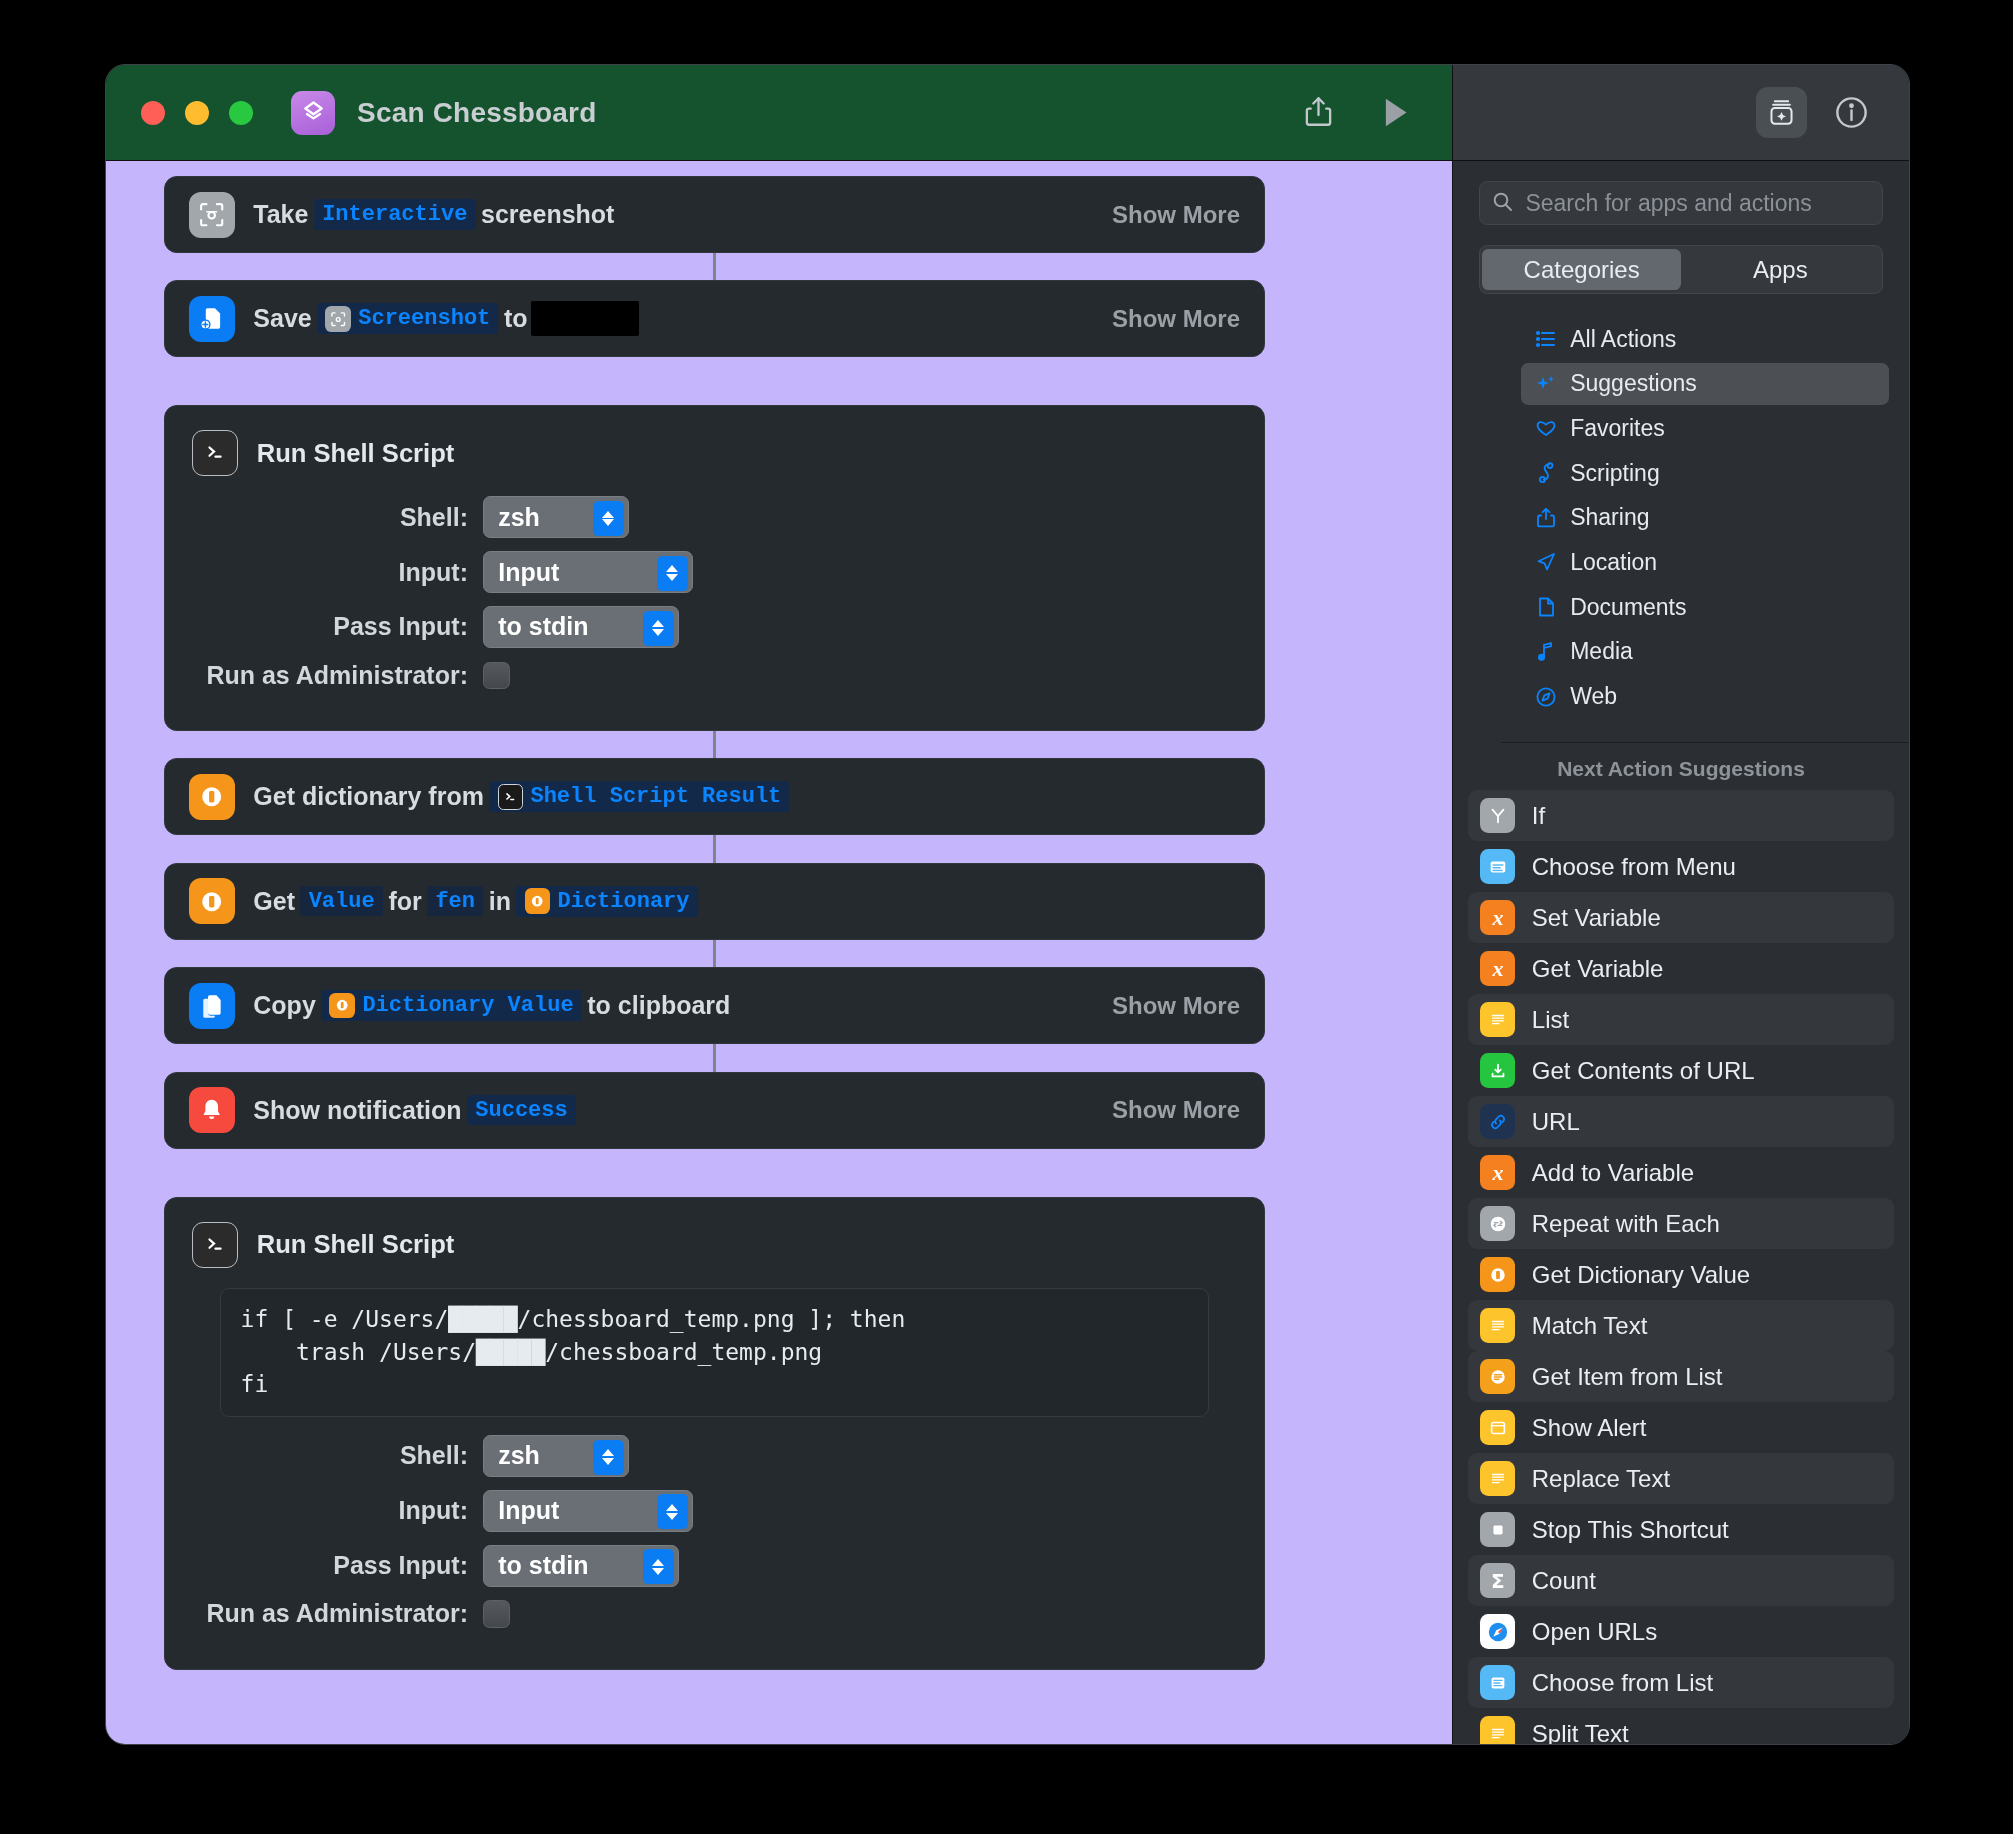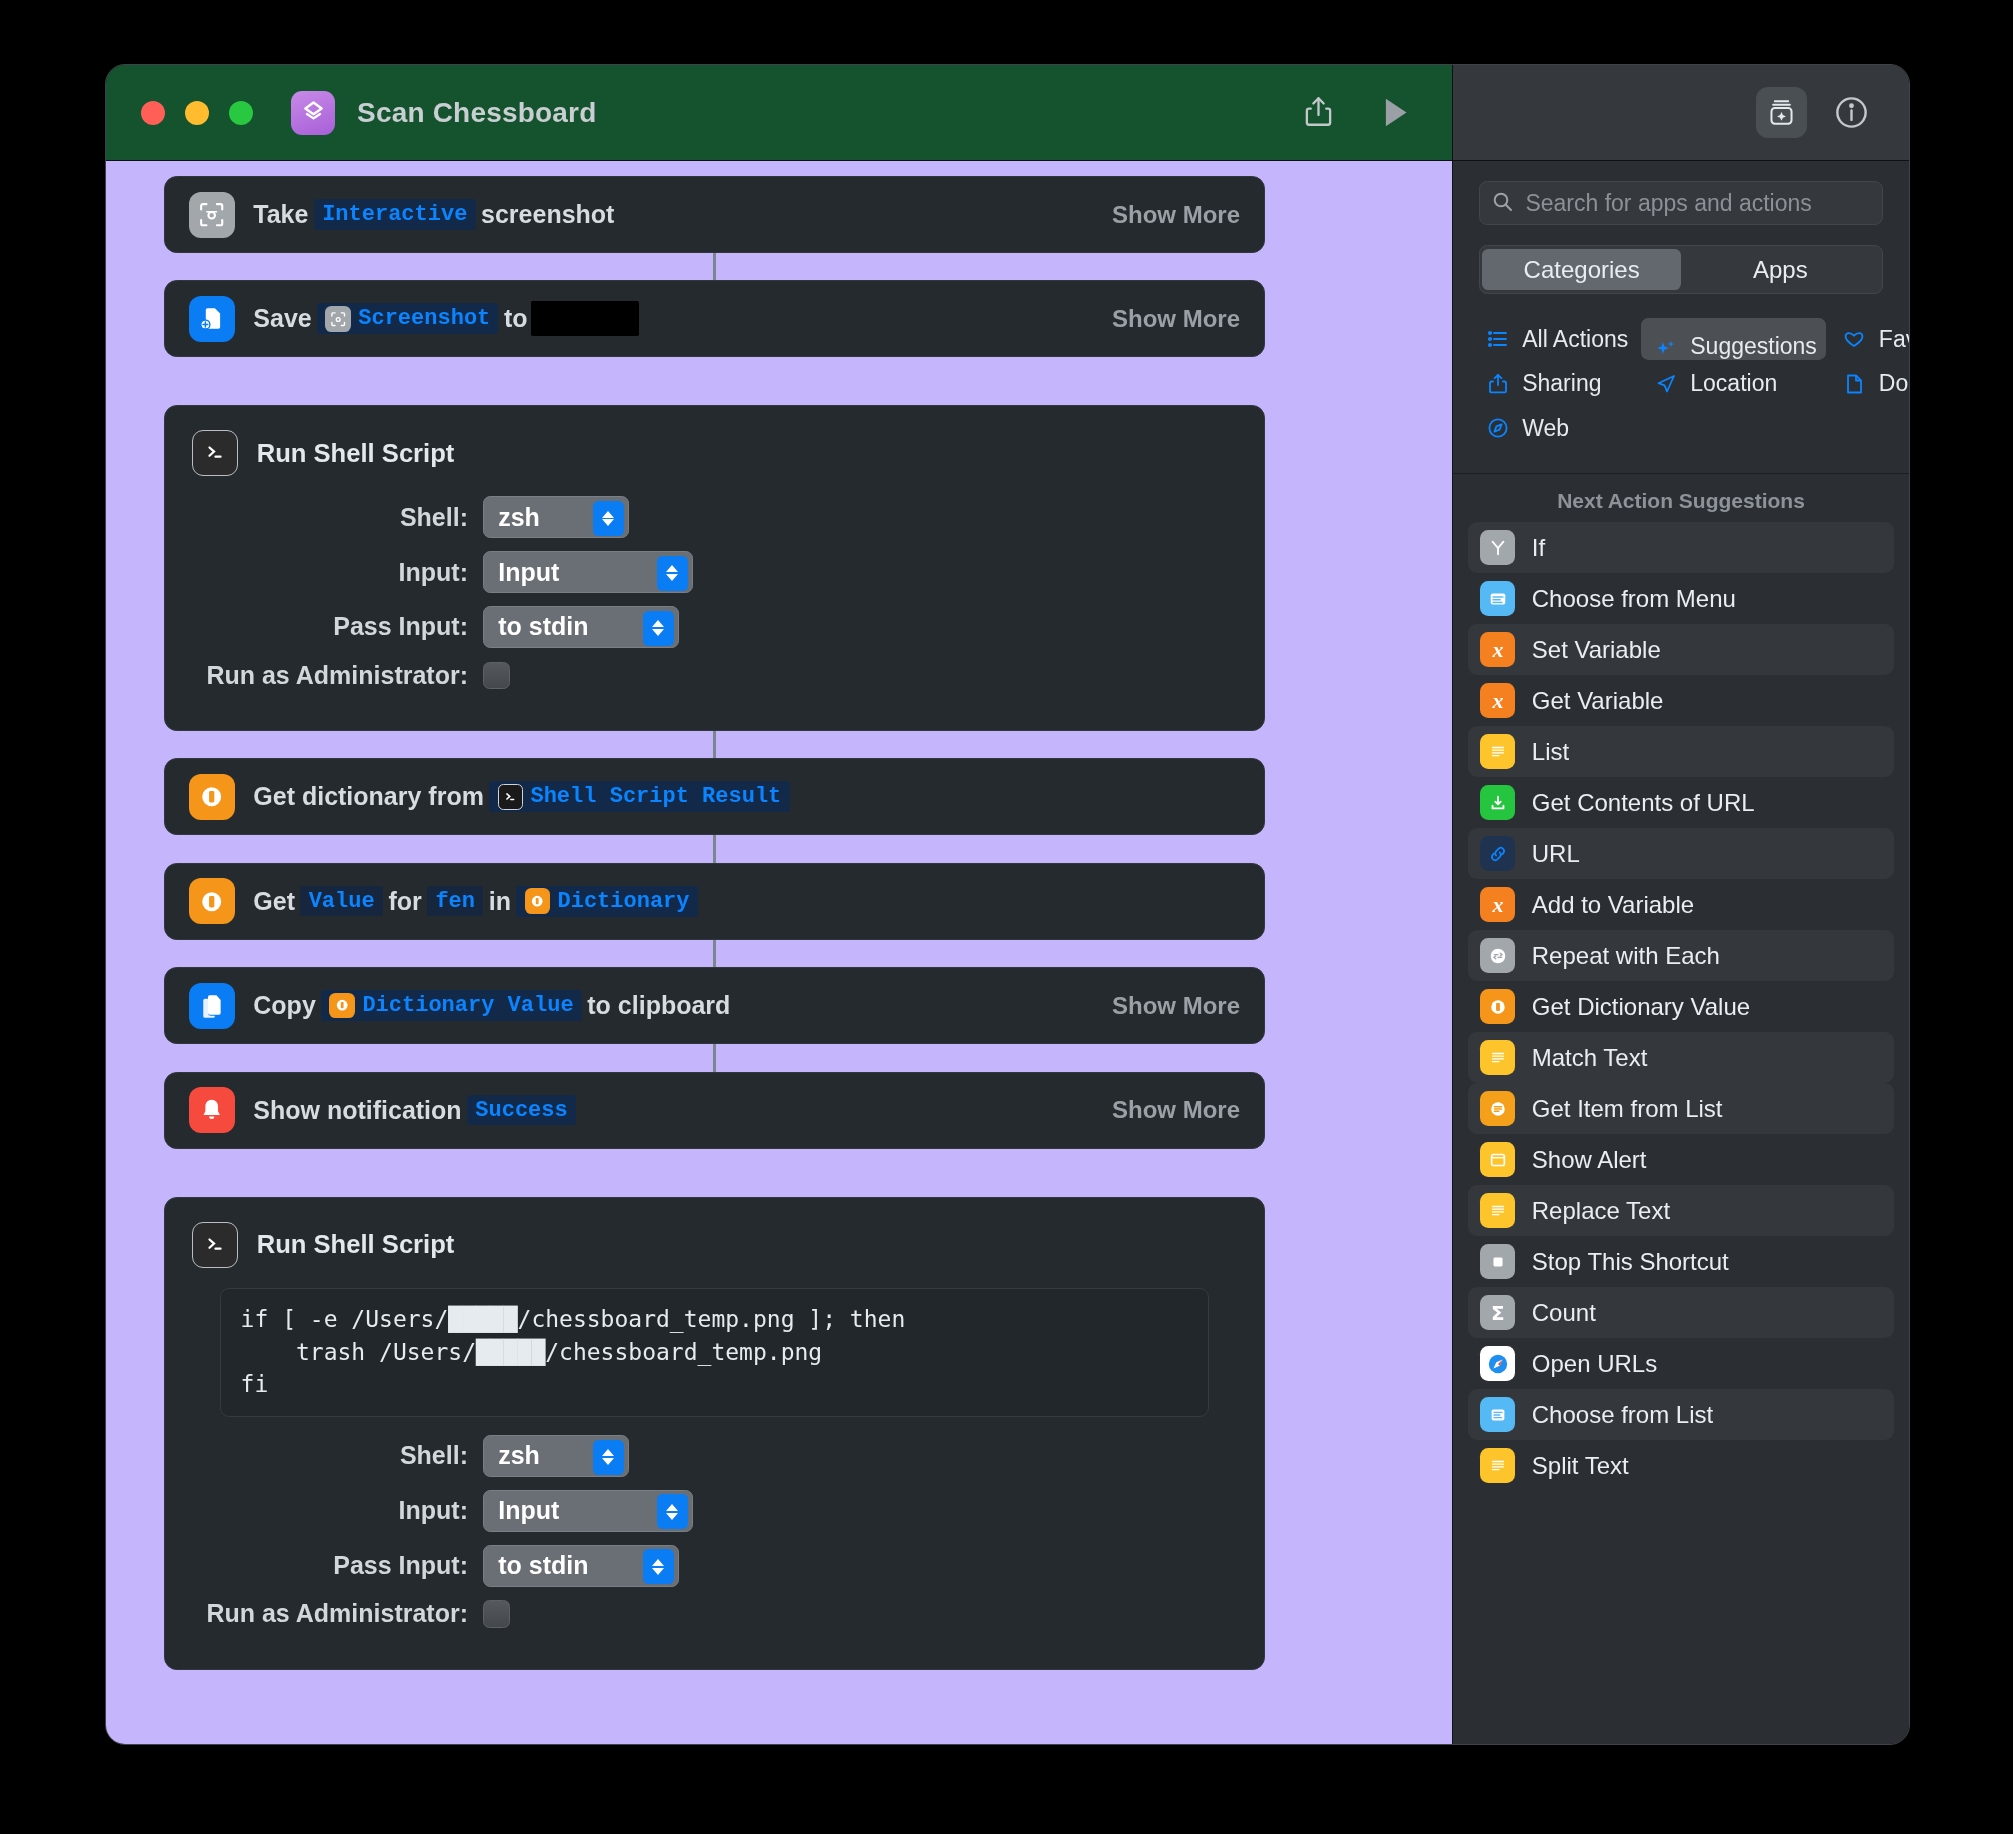--- a/index.html
+++ b/index.html
@@ -171,25 +171,26 @@
     background: #35393e; border: 0.9px solid #42474c; border-radius: 8.2px;
     display: flex; padding: 2.7px;
   }
   .seg div {
     flex: 1; display: flex; align-items: center; justify-content: center;
     color: #e8edf2; font-size: 24px; border-radius: 6.4px; cursor: pointer;
   }
   .seg div.active { background: #63686e; }
   .cats {
     padding: 24px 20px 24px 20px;
-    display: grid; grid-template-columns: 1fr 1fr 1fr 1fr; gap: 2.7px 3.7px;
+    display: grid; grid-template-columns: 1fr; gap: 2.7px 3.7px;
     border-bottom: 0.9px solid #1c1f22;
+    margin-left: 48px;
   }
   .cat { display: flex; align-items: center; height: 42px; padding: 0 9.1px; border-radius: 7.3px; cursor: pointer; }
-  .cat.active { background: #4c5055; align-items: flex-end; }
+  .cat.active { background: #4c5055; }
   .cat .ci { width: 31px; display:flex; align-items:center; justify-content:center; margin-right: 9.1px; flex-shrink:0; }
   .cat span { color: #e6ebf0; font-size: 23px; white-space: nowrap; }
   .sug-head { color: #8d9399; font-size: 21px; font-weight: bold; text-align: center; padding: 14.6px 0 9.1px 0; }
   .sug-list { flex: 1; overflow: hidden; padding: 0 14.6px; }
   .sug {
     display: flex; align-items: center; height: 51px;
     padding: 0 12.8px; border-radius: 9.1px; cursor: pointer;
   }
   .sug.alt { background: #34383d; }
   .sug .si {

